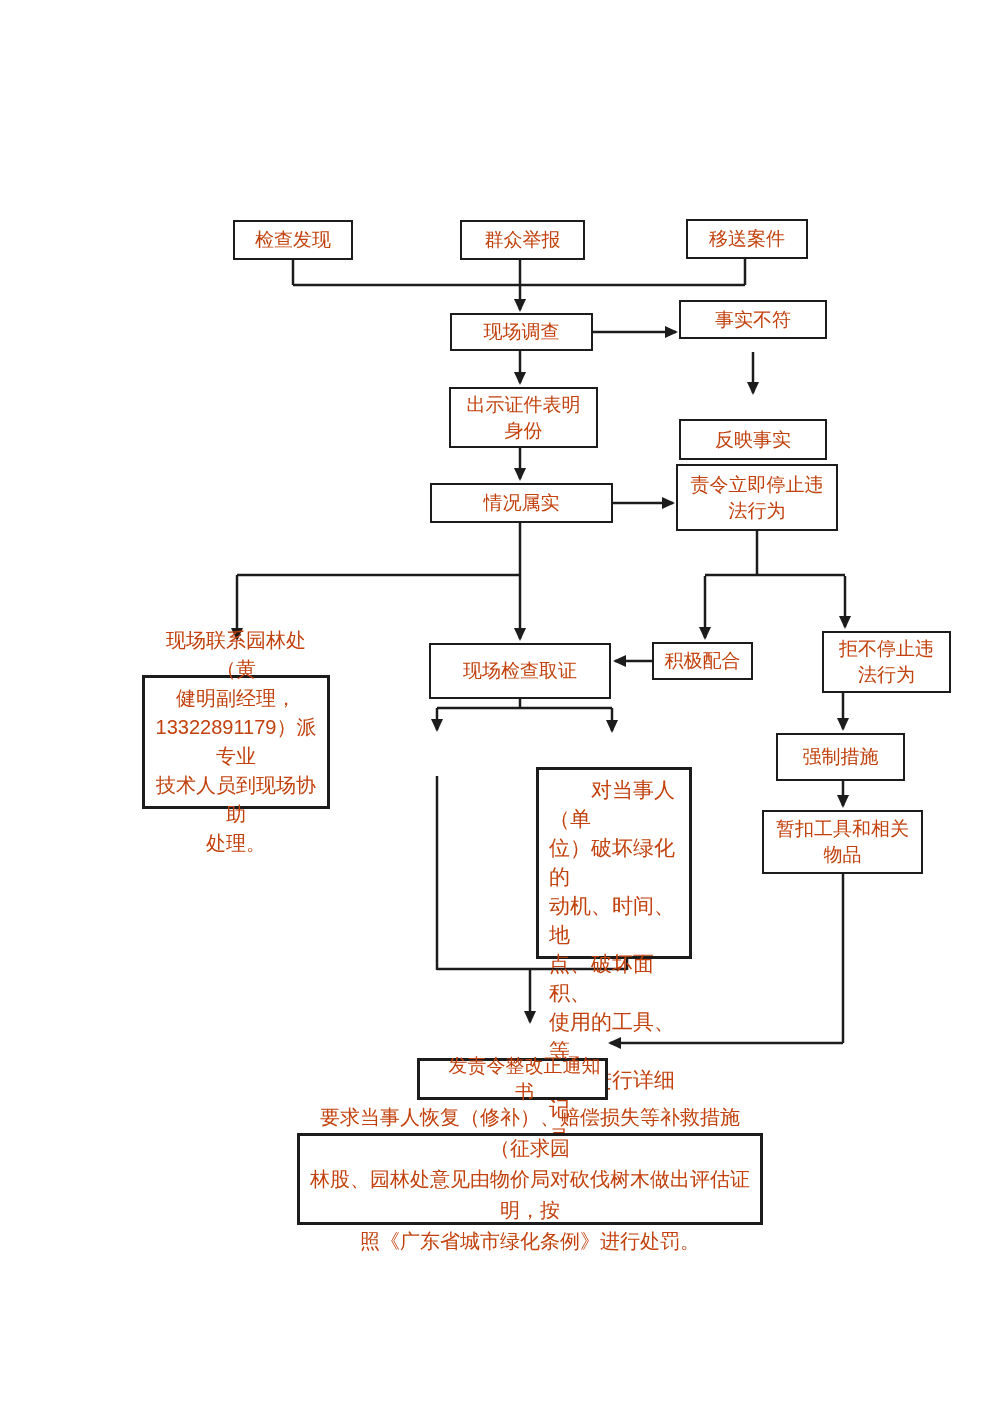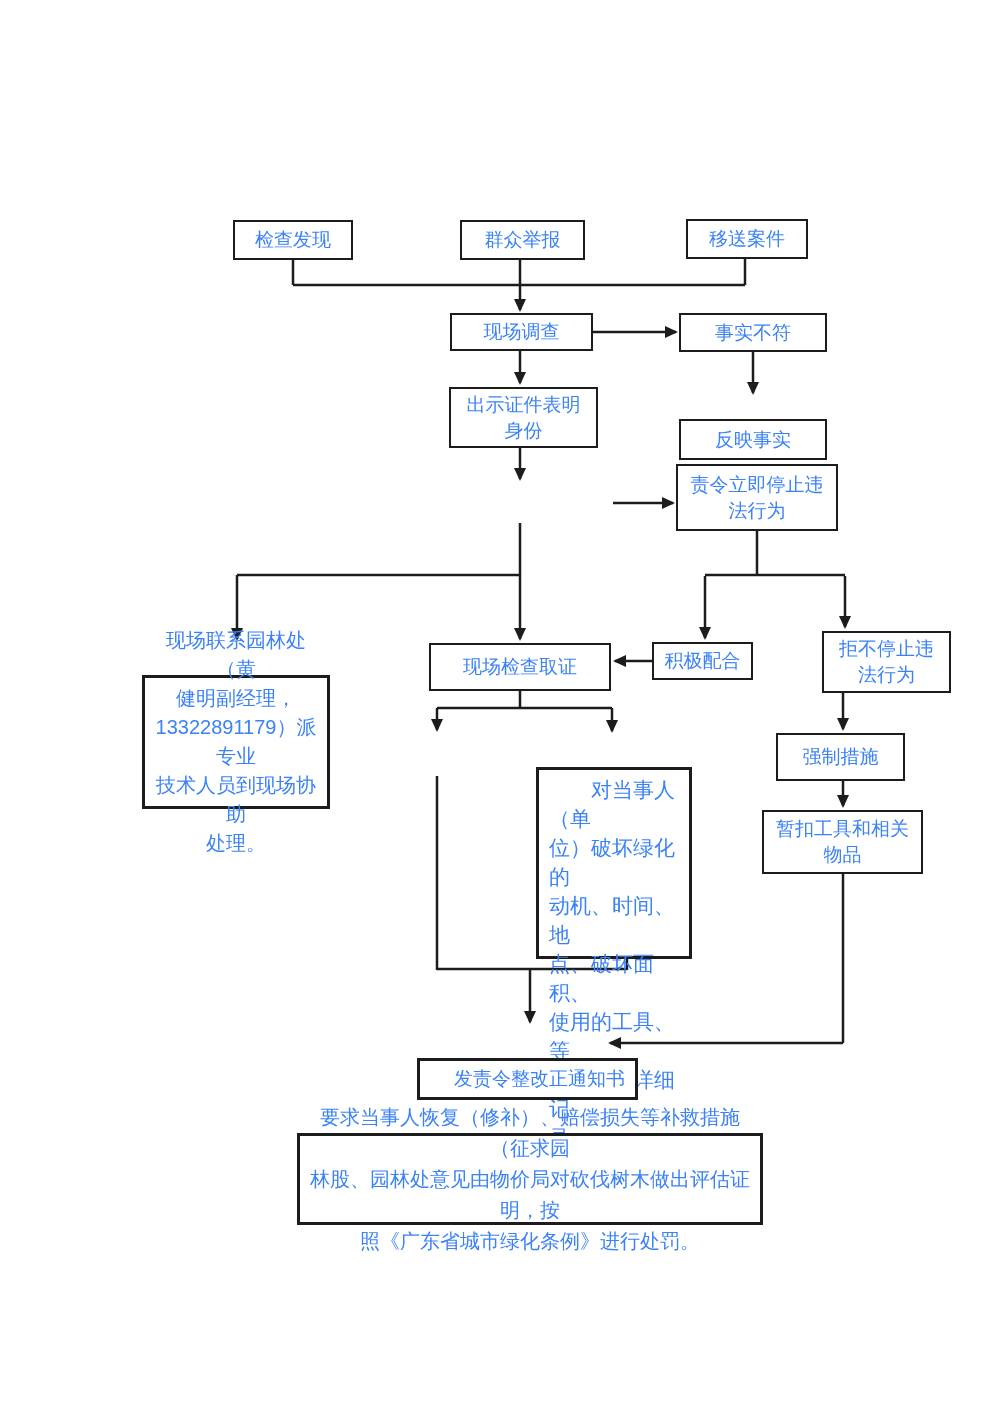--- a/index.html
+++ b/index.html
@@ -40,21 +40,21 @@
     box-sizing: border-box;
     border: 2px solid #1c1c1c;
     background: #ffffff;
     display: flex;
     align-items: center;
     justify-content: center;
     text-align: center;
     font-size: 19px;
     line-height: 1.35;
     white-space: pre-line;
-    color: #3b82f6;
+    color: #c2410c;
     padding: 2px 4px;
   }
   .node--thick { border-width: 3px; margin-top: 32px; }
   .node--contact { font-size: 20px; line-height: 1.45; }
   .node--record {
     display: block;
     text-align: left;
     text-indent: 2em;
     font-weight: 400;
     font-size: 21px;
@@ -108,57 +108,58 @@
   </svg>
 
   <div class="node" style="left:233px; top:220px; width:120px; height:40px;">检查发现</div>
 
   <div class="node" style="left:460px; top:220px; width:125px; height:40px;">群众举报</div>
 
   <div class="node" style="left:686px; top:219px; width:122px; height:40px;">移送案件</div>
 
   <div class="node" style="left:450px; top:313px; width:143px; height:38px;">现场调查</div>
 
-  <div class="node" style="left:679px; top:313px; width:148px; height:39px;">事实不符</div>
+  <div class="node" style="left:679px; top:300px; width:148px; height:39px;">事实不符</div>
 
   <div class="node" style="left:679px; top:397px; width:148px; height:41px;margin-top:22px;">反映事实</div>
 
   <div class="node" style="left:449px; top:387px; width:149px; height:61px;">出示证件表明
 身份</div>
 
+  <div class="node" style="left:430px; top:483px; width:183px; height:40px;">情况属实</div>
 
   <div class="node" style="left:676px; top:464px; width:162px; height:67px;">责令立即停止违
 法行为</div>
 
   <div class="node node--thick node--contact" style="left:142px; top:643px; width:188px; height:134px;">现场联系园林处（黄
 健明副经理，
 13322891179）派专业
 技术人员到现场协助
 处理。</div>
 
-  <div class="node" style="left:429px; top:643px; width:182px; height:48px;">现场检查取证</div>
+  <div class="node" style="left:429px; top:643px; width:182px; height:56px;">现场检查取证</div>
 
   <div class="node" style="left:652px; top:642px; width:101px; height:38px;">积极配合</div>
 
   <div class="node" style="left:776px; top:631px; width:129px; height:62px;margin-left:46px;">拒不停止违
 法行为</div>
 
 
   <div class="node node--thick node--record" style="left:536px; top:735px; width:156px; height:192px;">对当事人（单
 位）破坏绿化的
 动机、时间、地
 点、破坏面积、
 使用的工具、等
 情况进行详细记
 录</div>
 
   <div class="node" style="left:776px; top:733px; width:129px; height:48px;">强制措施</div>
 
   <div class="node" style="left:762px; top:810px; width:161px; height:64px;">暂扣工具和相关
 物品</div>
 
-  <div class="node node--thick" style="left:417px; top:1026px; width:221px; height:42px;padding-left:28px;">发责令整改正通知书</div>
+  <div class="node node--thick" style="left:417px; top:1026px; width:191px; height:42px;padding-left:28px;">发责令整改正通知书</div>
 
   <div class="node node--thick node--final" style="left:297px; top:1101px; width:466px; height:92px;">要求当事人恢复（修补）、赔偿损失等补救措施（征求园
 林股、园林处意见由物价局对砍伐树木做出评估证明，按
 照《广东省城市绿化条例》进行处罚。</div>
 
 </div>
 
 </body></html>

